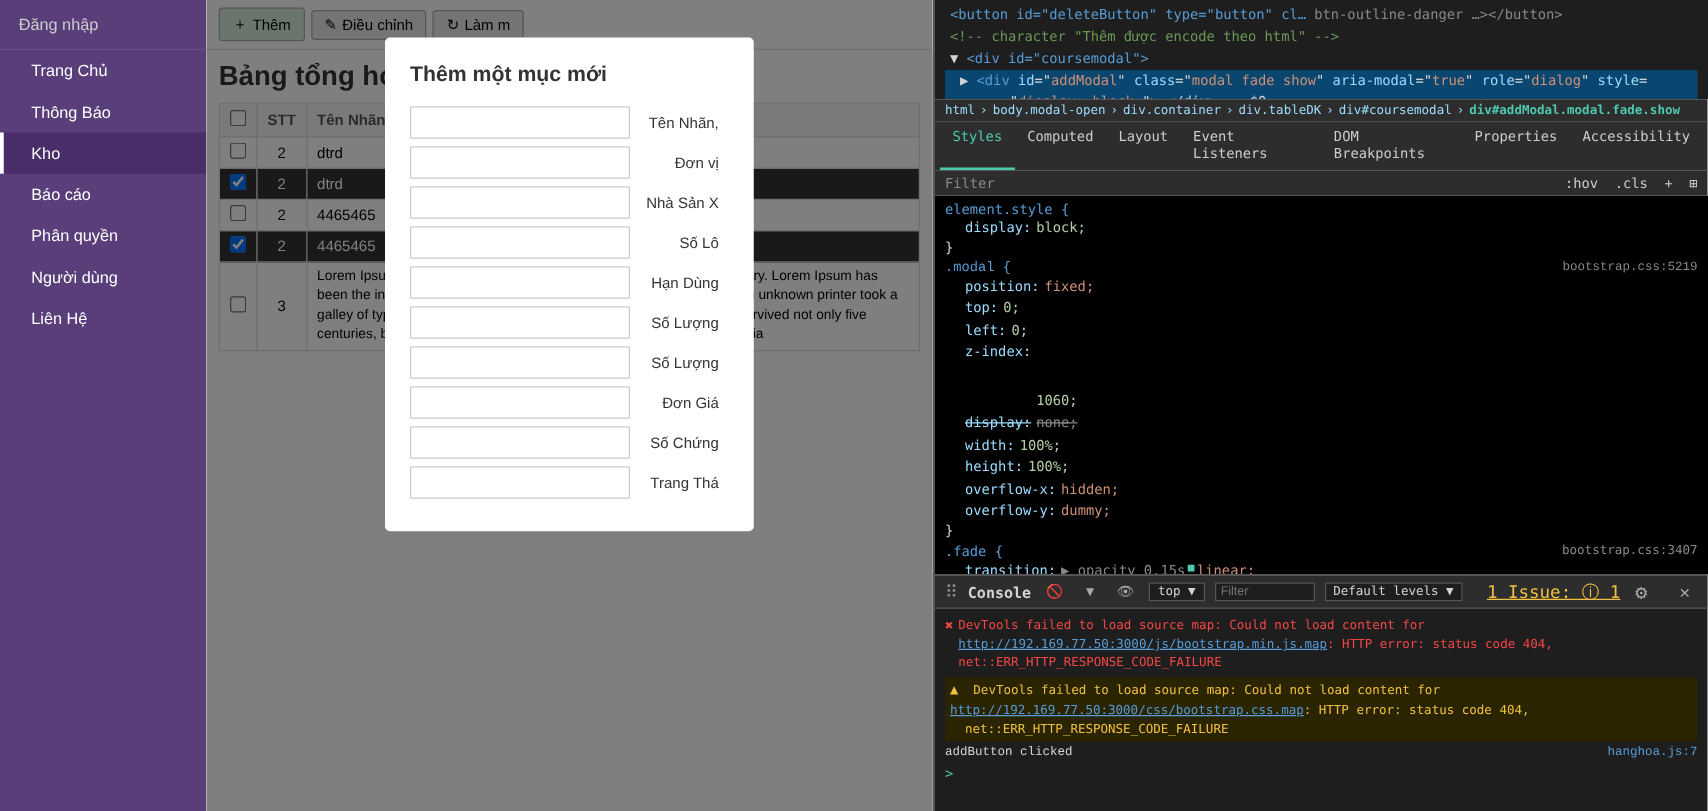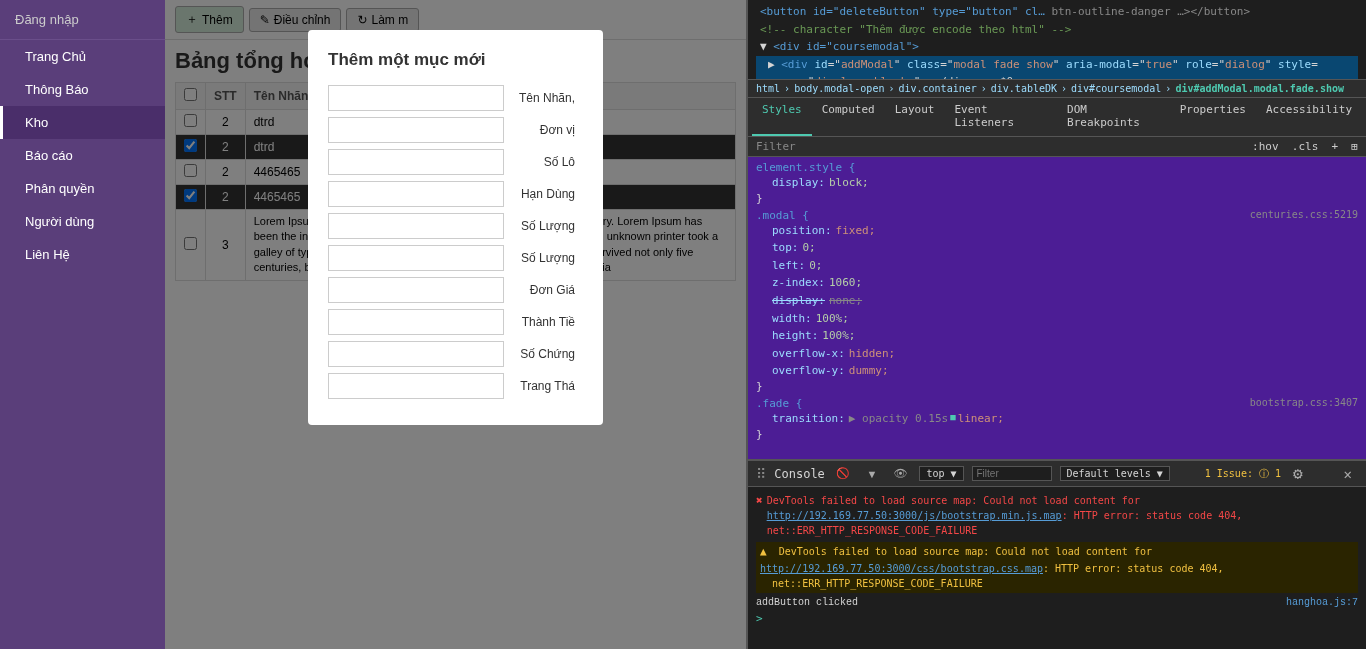--- a/index.html
+++ b/index.html
@@ -227,21 +227,21 @@
       color: #ccc;
       font-size: 11px;
       margin-left: auto;
     }
 
     
     #css-panel {
       flex: 1;
       overflow-y: auto;
       padding: 4px 8px;
-      background: #4c1d95;
+      background: #000000;
     }
     .css-rule {
       margin-bottom: 4px;
     }
     .css-rule .selector { color: #569cd6; }
     .css-rule .brace { color: #d4d4d4; }
     .css-rule .prop { color: #9cdcfe; padding-left: 16px; }
     .css-rule .val { color: #ce9178; }
     .css-rule .strikethrough { text-decoration: line-through; color: #888; }
     .css-rule .source { float: right; color: #888; font-size: 10px; }
@@ -261,43 +261,44 @@
     #console-header {
       display: flex;
       align-items: center;
       background: #2d2d2d;
       padding: 3px 8px;
       border-bottom: 1px solid #555;
       gap: 8px;
     }
     #console-header .console-title {
       font-size: 12px;
-      font-weight: normal;
+      font-weight: bold;
       color: #d4d4d4;
     }
     .console-toolbar-btn {
       background: none;
       border: none;
       color: #aaa;
       cursor: pointer;
       font-size: 11px;
       padding: 1px 4px;
     }
     .console-filter {
       background: #1e1e1e;
       border: 1px solid #555;
       color: #d4d4d4;
       font-size: 10px;
       padding: 1px 4px;
       width: 80px;
     }
     .issue-badge {
       color: #f0c040;
-      font-size: 10px;
+      font-size: 14px;
       margin-left: auto;
+      text-decoration: underline;
     }
     #console-content {
       flex: 1;
       overflow-y: auto;
       padding: 4px 8px;
     }
     .console-error {
       color: #f44747;
       font-size: 10px;
       line-height: 1.5;
@@ -427,41 +428,41 @@
       <div class="form-row">
         <input type="text" placeholder="" style="">
         <label>Tên Nhãn,</label>
       </div>
       <div class="form-row">
         <input type="text" placeholder="" style="">
         <label>Đơn vị</label>
       </div>
       <div class="form-row">
         <input type="text" placeholder="" style="">
+        <label>Nhà Sản X</label>
+      </div>
+      <div class="form-row">
+        <input type="text" placeholder="" style="">
         <label>Số Lô</label>
       </div>
       <div class="form-row">
         <input type="text" placeholder="" style="">
         <label>Hạn Dùng</label>
       </div>
       <div class="form-row">
         <input type="text" placeholder="" style="">
         <label>Số Lượng</label>
       </div>
       <div class="form-row">
         <input type="text" placeholder="" style="">
         <label>Số Lượng</label>
       </div>
       <div class="form-row">
         <input type="text" placeholder="" style="">
         <label>Đơn Giá</label>
-      </div>
-      <div class="form-row">
-        <input type="text" placeholder="" style="">
-        <label>Thành Tiề</label>
       </div>
       <div class="form-row">
         <input type="text" placeholder="" style="">
         <label>Số Chứng</label>
       </div>
       <div class="form-row">
         <input type="text" placeholder="" style="">
         <label>Trang Thá</label>
       </div>
     </div>
@@ -513,39 +514,39 @@
     <div class="css-rule">
       <div><span class="selector">element.style {</span></div>
       <div class="css-line">
         <span class="prop">display:</span>
         <span class="val" style="color:#b5cea8; margin-left:4px;">block;</span>
       </div>
       <div><span class="brace">}</span></div>
     </div>
 
     <div class="css-rule">
-      <div style="display:flex;">
+      <div style="display:flex;font-family:Liberation Mono, monospace;">
         <span class="selector">.modal {</span>
-        <span class="source" style="margin-left:auto; color:#888; font-size:10px;">centuries.css:5219</span>
+        <span class="source" style="margin-left:auto; color:#888; font-size:10px;">bootstrap.css:5219</span>
       </div>
       <div class="css-line">
           <span class="prop">position:</span>
           <span class="val" style="margin-left:4px;">fixed;</span>
         </div>
       <div class="css-line">
           <span class="prop">top:</span>
           <span class="val num" style="margin-left:4px;">0;</span>
         </div>
       <div class="css-line">
           <span class="prop">left:</span>
           <span class="val num" style="margin-left:4px;">0;</span>
         </div>
       <div class="css-line">
           <span class="prop">z-index:</span>
-          <span class="val num" style="margin-left:4px;">1060;</span>
+          <span class="val num" style="margin-left:4px;margin-top:39px;">1060;</span>
         </div>
       <div class="css-line">
           <span class="prop strikethrough">display:</span>
           <span class="strikethrough" style="margin-left:4px; color:#888;">none;</span>
         </div>
       <div class="css-line">
           <span class="prop">width:</span>
           <span class="val num" style="margin-left:4px;">100%;</span>
         </div>
       <div class="css-line">

